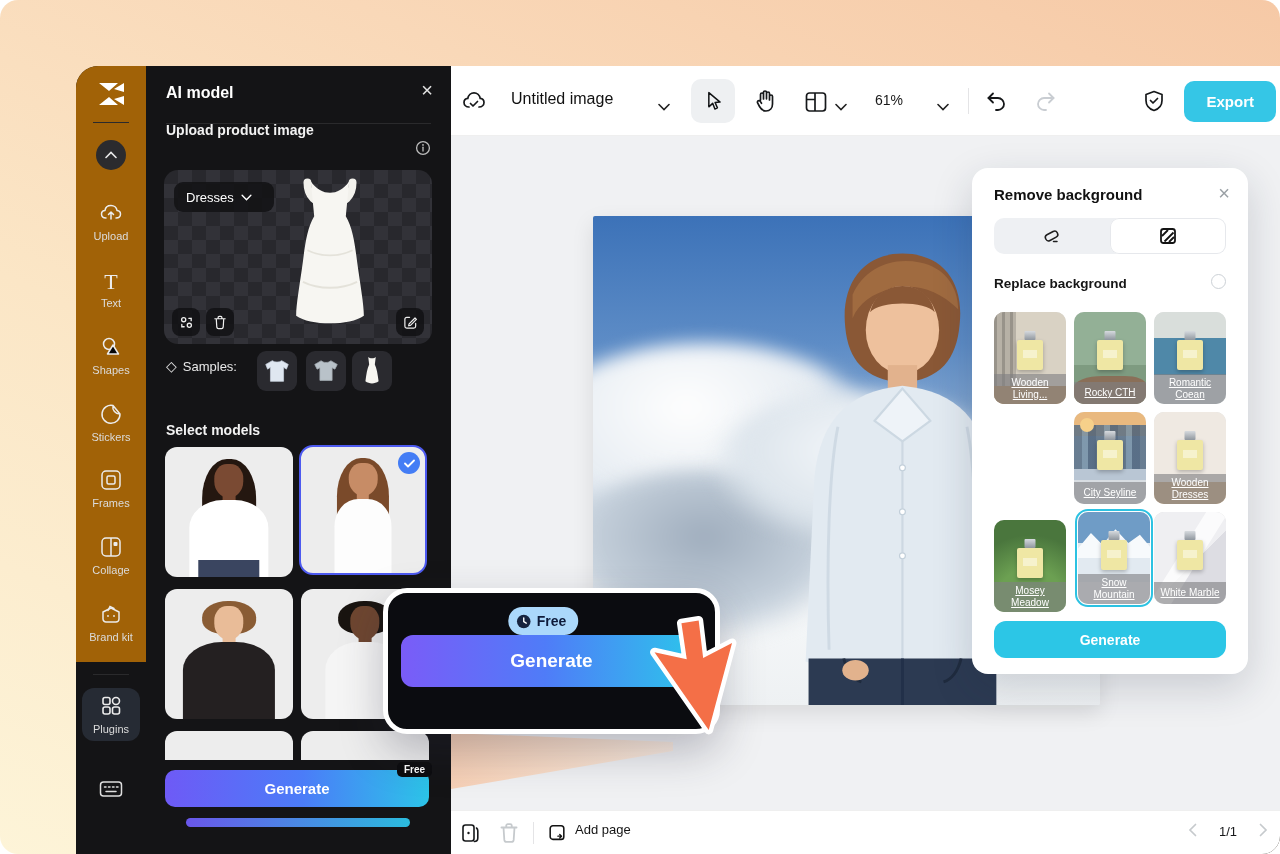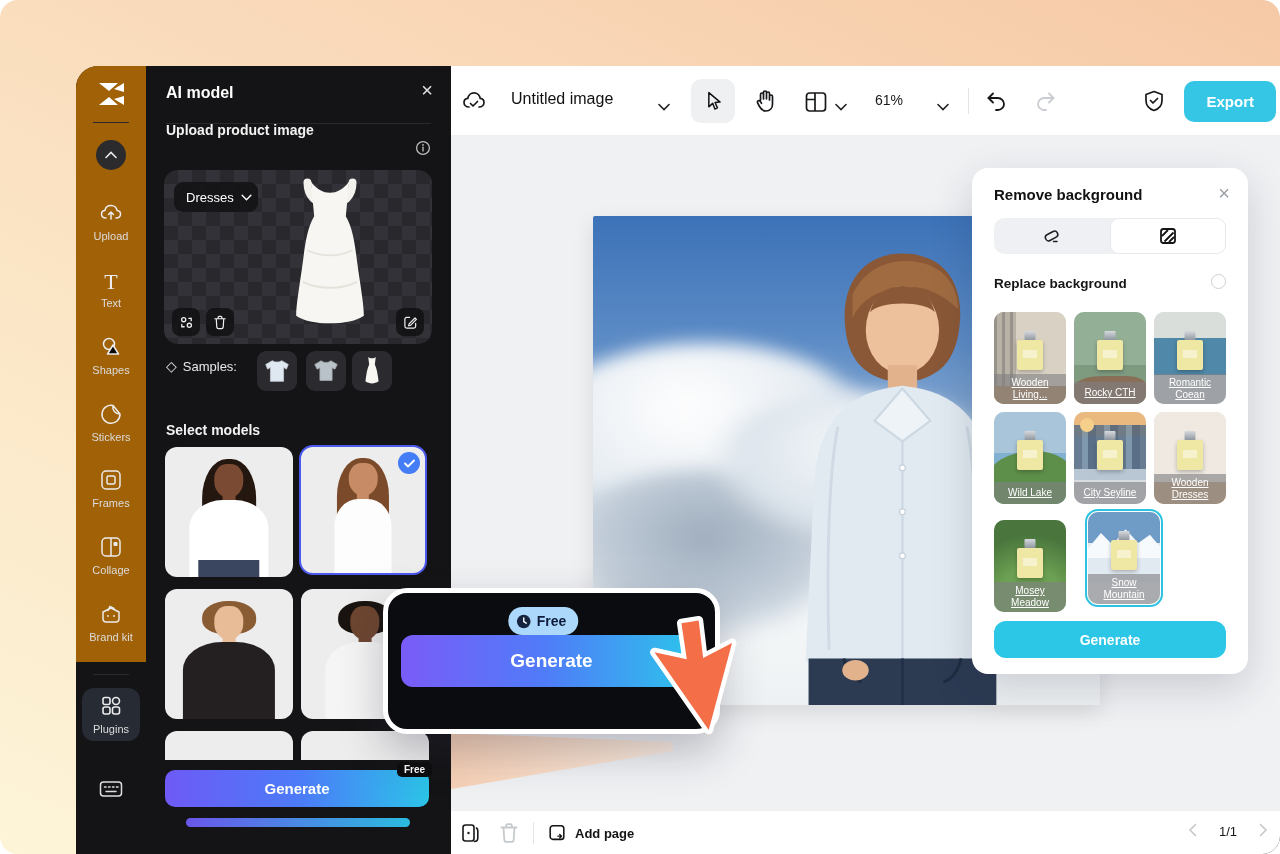--- a/index.html
+++ b/index.html
@@ -21,21 +21,21 @@
   
   .panel{position:absolute;left:70px;top:0;width:305px;height:788px;background:#141416;}
   .p-title{position:absolute;left:20px;top:18px;color:#fff;font-size:16px;font-weight:bold;}
   .p-close{position:absolute;right:18px;top:14px;color:#e3e3e3;font-size:20px;line-height:20px;cursor:pointer;}
   .p-hr{position:absolute;left:20px;right:20px;top:57px;border-top:1px solid #2a2a2c;}
   .p-h2{position:absolute;left:20px;color:#f2f2f2;font-size:14px;font-weight:bold;}
   .info{position:absolute;right:20px;top:74px;color:#bdbdbd;}
   .preview{position:absolute;left:18px;top:104px;width:268px;height:174px;border-radius:14px;overflow:hidden;background-color:#28282d;
     background-image:linear-gradient(45deg,#323238 25%,transparent 25%,transparent 75%,#323238 75%),linear-gradient(45deg,#323238 25%,transparent 25%,transparent 75%,#323238 75%);
     background-size:28px 28px;background-position:0 0,14px 14px;}
-  .cat-pill{position:absolute;left:10px;top:12px;height:30px;padding:0 6px 0 12px;border-radius:9px;background:rgba(18,18,20,.88);color:#fff;font-size:13px;display:flex;align-items:center;gap:7px;cursor:pointer;}
+  .cat-pill{position:absolute;left:10px;top:12px;height:30px;padding:0 22px 0 12px;border-radius:9px;background:rgba(18,18,20,.88);color:#fff;font-size:13px;display:flex;align-items:center;gap:7px;cursor:pointer;}
   .pv-btn{position:absolute;width:28px;height:28px;border-radius:8px;background:rgba(16,16,18,.82);display:flex;align-items:center;justify-content:center;color:#eee;cursor:pointer;}
   .dress-big{position:absolute;left:106px;top:8px;width:120px;height:158px;}
   .samples{position:absolute;left:20px;top:292px;display:flex;align-items:center;gap:6px;color:#e8e8e8;font-size:13px;}
   .s-thumb{position:absolute;top:285px;width:40px;height:40px;border-radius:9px;background:#2a2a2f;display:flex;align-items:center;justify-content:center;cursor:pointer;}
   .mcard{position:absolute;width:128px;height:130px;border-radius:12px;background:#ededed;overflow:hidden;cursor:pointer;}
   .mcard.sel{border:2px solid #4d5af0;border-radius:14px;}
   .chk{position:absolute;top:5px;right:5px;width:22px;height:22px;border-radius:50%;background:#447df5;display:flex;align-items:center;justify-content:center;z-index:3;}
   .pp{position:absolute;inset:0;}
   .pp>div{position:absolute;left:50%;transform:translateX(-50%);}
   .hairL{top:9%;width:42%;height:66%;background:var(--hair);border-radius:46% 46% 32% 32%;}
@@ -113,21 +113,21 @@
   .co-gen{position:absolute;left:13px;top:42px;width:301px;height:52px;border-radius:12px;display:flex;align-items:center;justify-content:center;color:#fff;font-size:19px;font-weight:bold;cursor:pointer;
     background:linear-gradient(90deg,#7a5cf8 0%,#4f7cf8 48%,#2bc8ea 100%);}
   .free-pill{position:absolute;left:50%;top:14px;transform:translateX(-62%);height:28px;padding:0 12px 0 8px;border-radius:15px;background:#abd8fb;display:flex;align-items:center;gap:6px;z-index:2;}
   .free-pill span{font-size:14px;font-weight:bold;color:#0e1b3a;}
   .cursor{position:absolute;left:558px;top:528px;width:120px;height:150px;z-index:80;}
 
   
   .bbar{position:absolute;left:375px;top:744px;width:829px;height:44px;background:#fff;border-top:1px solid #efefef;}
   .b-ic{position:absolute;top:11px;color:#1d1d1d;cursor:pointer;}
   .b-div{position:absolute;left:82px;top:11px;height:22px;border-left:1px solid #e4e4e6;}
-  .addpage{position:absolute;left:96px;top:11px;display:flex;align-items:center;gap:8px;font-size:13px;font-weight:bold;color:#141414;cursor:pointer;}
+  .addpage{position:absolute;left:96px;top:11px;display:flex;gap:8px;font-size:13px;font-weight:normal;color:#141414;cursor:pointer;}
   .pager{position:absolute;right:12px;top:12px;display:flex;align-items:center;gap:22px;font-size:13px;color:#17181a;}
   .pager .dis{color:#c6cacd;cursor:pointer;}
 </style>
 </head>
 <body>
 
 <div class="frame">
 <div class="app">
 
   <div class="rail">
@@ -447,44 +447,44 @@
     <div class="thumb" style="left:102px;top:144px;">
           <div class="sc sc1"></div>
           <div class="bottle"></div>
           <div class="tlabel">Rocky CTH</div>
         </div>
     <div class="thumb" style="left:182px;top:144px;">
           <div class="sc sc2"></div>
           <div class="bottle"></div>
           <div class="tlabel">Romantic Coean</div>
         </div>
-    <div class="thumb" style="left:22px;top:244px;">
-          <div class="sc sc3"></div>
-          <div class="bottle"></div>
-          <div class="tlabel">Wild Lake</div>
-        </div>
     <div class="thumb" style="left:102px;top:244px;">
           <div class="sc sc4"></div>
           <div class="bottle"></div>
           <div class="tlabel">City Seyline</div>
         </div>
     <div class="thumb" style="left:182px;top:244px;">
           <div class="sc sc5"></div>
           <div class="bottle"></div>
           <div class="tlabel">Wooden Dresses</div>
         </div>
     <div class="thumb" style="left:22px;top:352px;padding-left:48px;">
           <div class="sc sc6"></div>
           <div class="bottle"></div>
           <div class="tlabel">Mosey Meadow</div>
         </div>
-    <div class="thumb sel" style="left:116px;top:344px;padding-left:32px;">
+    <div class="thumb sel" style="left:106px;top:344px;padding-left:32px;">
           <div class="sc sc7"></div>
           <div class="bottle"></div>
           <div class="tlabel">Snow Mountain</div>
+        </div>
+    <div class="thumb" style="left:182px;top:344px;">
+          <div class="sc sc8"></div>
+          <div class="bottle"></div>
+          <div class="tlabel">White Marble</div>
         </div>
 
     <div class="rbg-gen">
           <span>Generate</span>
         </div>
   </div>
 
   <div class="callout">
     <div class="free-pill">
       <svg width="15" height="15" viewBox="0 0 15 15">

